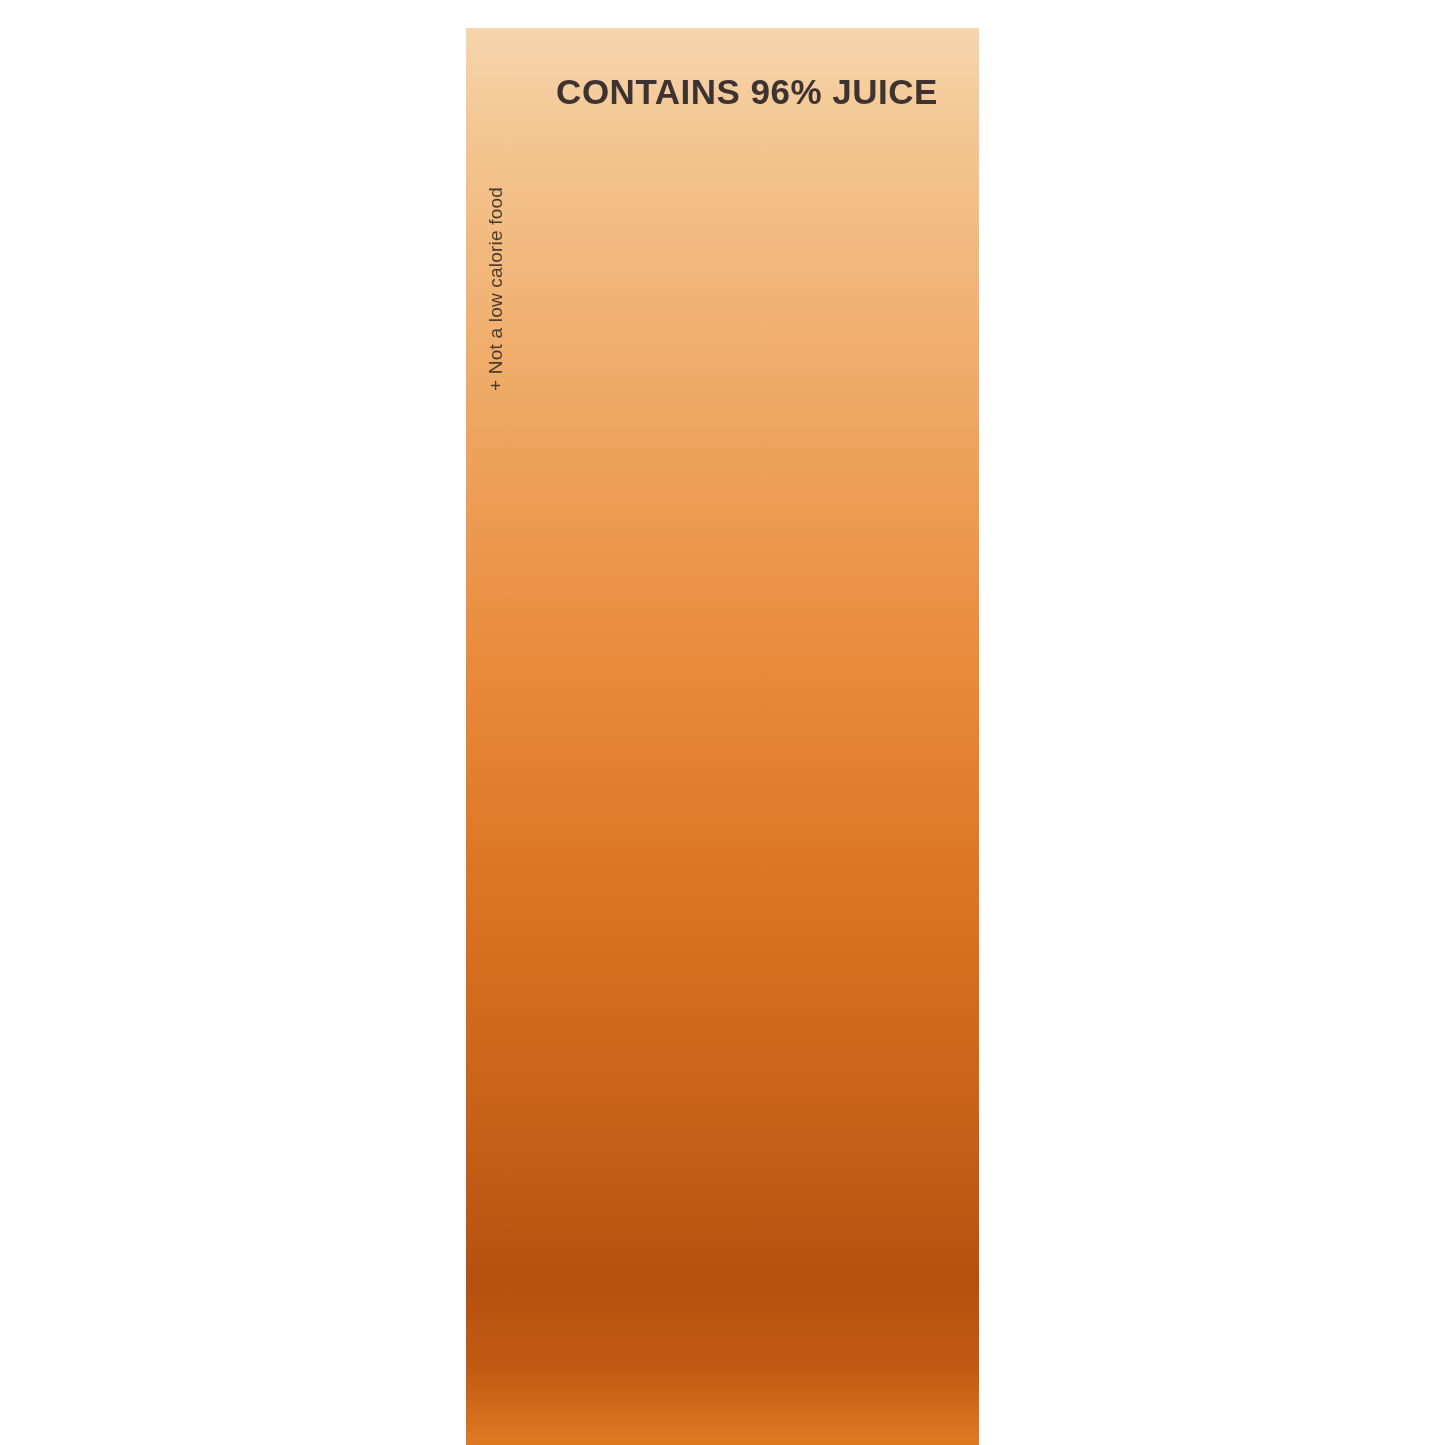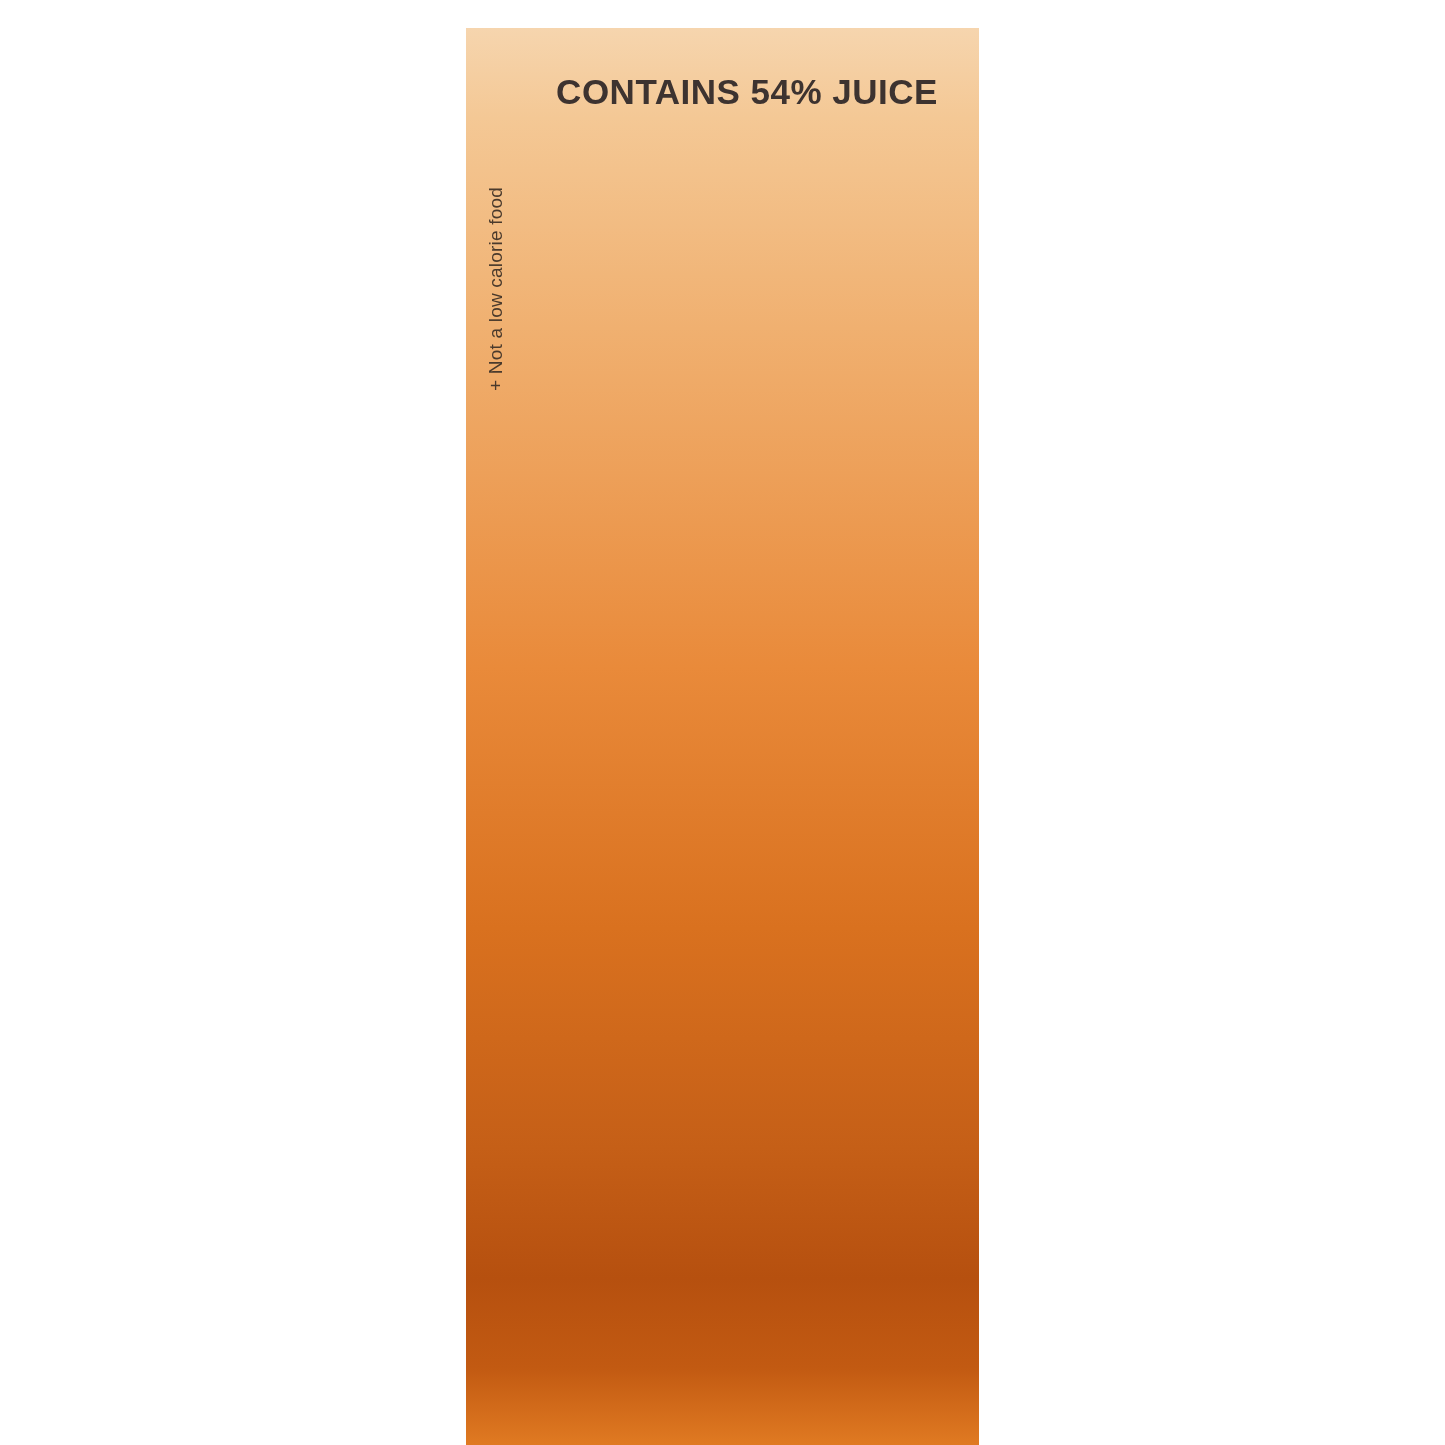--- a/index.html
+++ b/index.html
@@ -74,16 +74,16 @@
 <body>
 
 <div class="stage">
 
   <div class="package">
 
     <div class="side-strip">
       <div class="vertical-note">+ Not a low calorie food</div>
     </div>
 
-    <div class="contains-juice">CONTAINS 54% JUICE</div>
+    <div class="contains-juice">CONTAINS 96% JUICE</div>
 
   </div>
 </div>
 
 </body></html>

